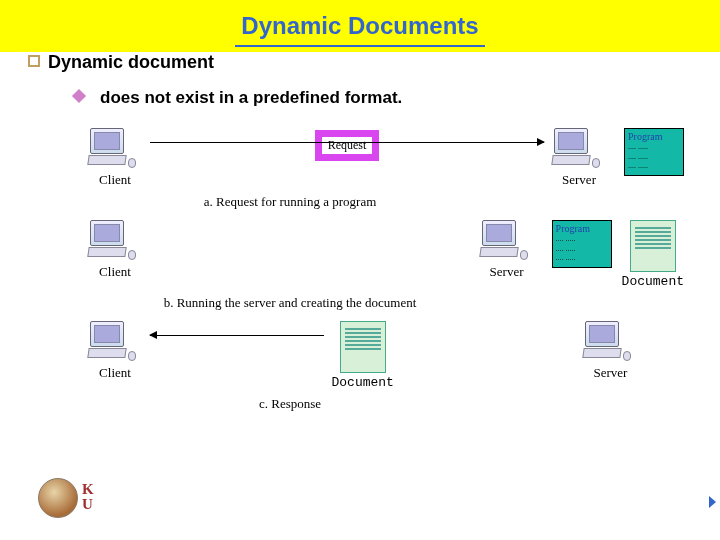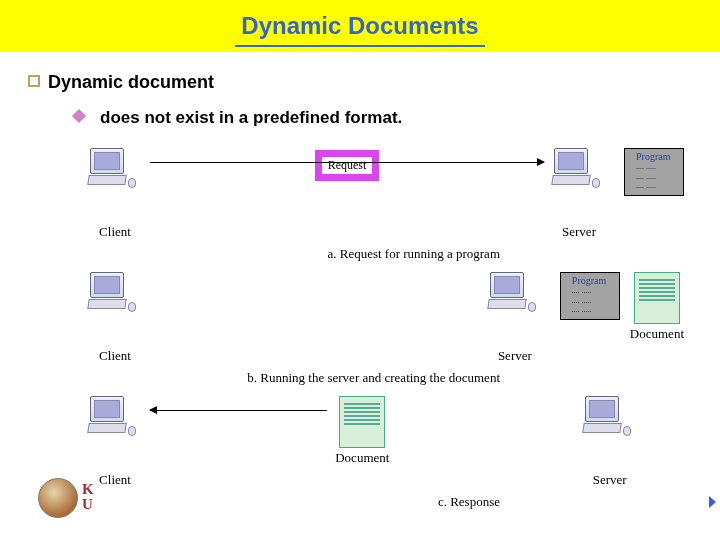--- a/index.html
+++ b/index.html
@@ -25,21 +25,21 @@
     color: #3366cc;
   }
   .title-underline {
     position: absolute;
     bottom: 5px;
     width: 250px;
     height: 2px;
     background: #3366cc;
   }
   .content {
-    padding: 20px 24px 0 28px;
+    padding: 0 24px 0 28px;
   }
   .lvl1 {
     display: flex;
     align-items: flex-start;
     margin-bottom: 14px;
   }
   .lvl1 .bullet {
     width: 12px;
     height: 12px;
     border: 2px solid #c0a060;
@@ -81,21 +81,20 @@
     display: flex;
     align-items: flex-start;
     margin-bottom: 6px;
     position: relative;
   }
   .node {
     display: flex;
     flex-direction: column;
     align-items: center;
     width: 70px;
-    gap: 32px;
   }
   .node-label {
     font-family: "Times New Roman", serif;
     font-size: 13px;
     color: #000;
     margin-top: 2px;
   }
   .arrow-lane {
     flex: 1;
     display: flex;
@@ -134,47 +133,47 @@
     border: 7px solid #d946ef;
     background: #fff;
     font-family: "Times New Roman", serif;
     font-size: 12px;
     padding: 1px 6px;
   }
   .caption-row {
     font-family: "Times New Roman", serif;
     font-size: 13px;
     color: #000;
-    text-align: right;
+    text-align: center;
     margin: 0 0 10px 0;
     width: 420px;
   }
   .program-box {
     border: 1px solid #000;
-    background: #a3a3a3;
+    background: #14b8a6;
     width: 60px;
     height: 48px;
-    padding: 2px 11px;
+    padding: 2px 3px;
     font-family: "Times New Roman", serif;
     font-size: 10px;
     color: #2244aa;
     line-height: 1.1;
   }
   .program-box .dots { color: #000; font-size: 8px; line-height: 1.2; }
   .doc-box {
     width: 46px;
     height: 52px;
     background: #d8f0d8;
     border: 1px solid #4a8;
     position: relative;
     padding: 4px;
   }
   .doc-box .ln { height: 2px; background: #5a9; margin: 2px 0; }
   .doc-label {
-    font-family: Liberation Serif, serif;
+    font-family: Liberation Mono, monospace;
     font-size: 13px;
     margin-top: 2px;
     color: #000;
   }
   .side-col {
     display: flex;
     flex-direction: column;
     align-items: center;
     margin-left: 10px;
   }

